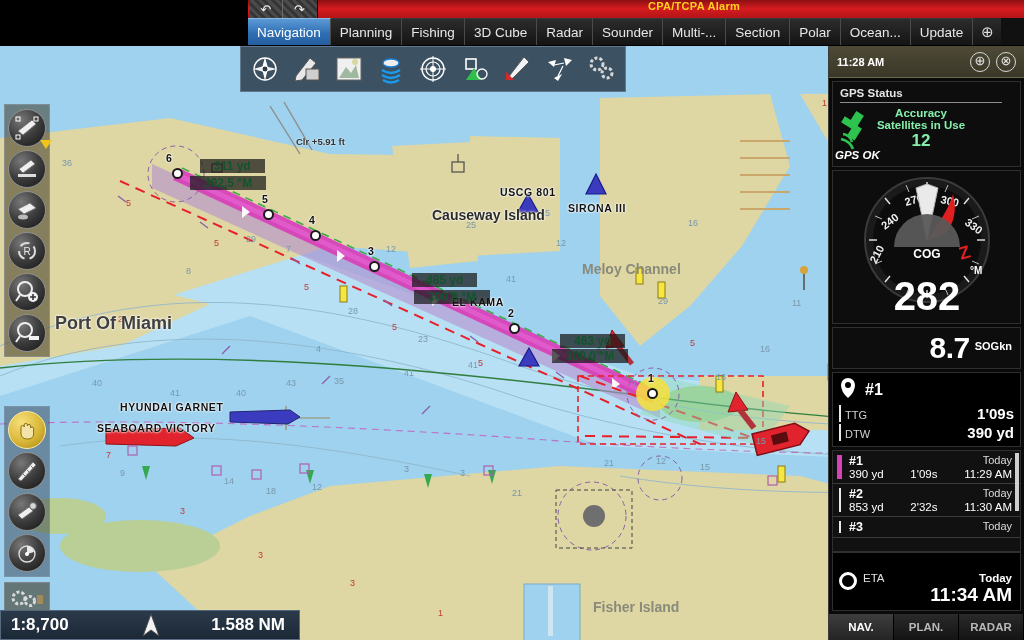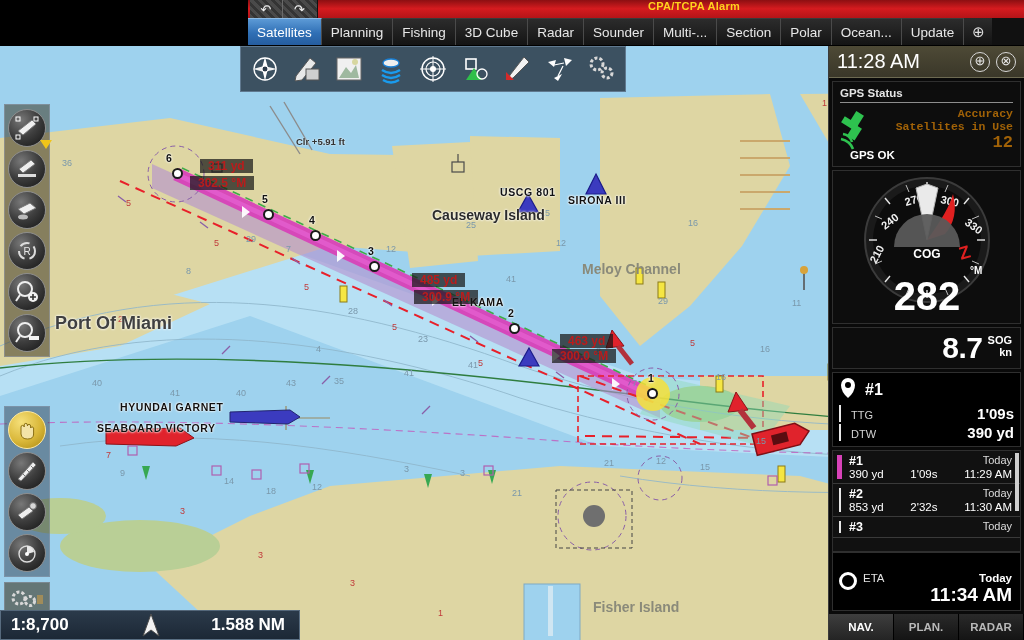--- a/index.html
+++ b/index.html
@@ -82,47 +82,47 @@
   .sb-scale { padding-left:10px; width:120px; }
   .sb-arrow { width:60px; display:flex; justify-content:center; }
   .sb-dist { flex:1; text-align:right; padding-right:14px; }
 
   
   .right-panel { position:absolute; top:46px; right:0; width:196px; height:594px;
     background:#0a0a0a; z-index:35; display:flex; flex-direction:column;
     border-left:1px solid #3b3b3b; }
   .rp-head { height:32px; background:linear-gradient(180deg,#4e4a36 0%,#3a3729 100%);
     display:flex; align-items:center; padding:0 8px; border-bottom:1px solid #6d6a52; }
-  .rp-time { color:#fff; font-size:20px; font-weight:normal; flex:1; }
+  .rp-time { color:#fff; font-size:11px; font-weight:bold; flex:1; }
   .rp-icobtn { width:20px; height:20px; border-radius:50%; border:1.6px solid #d8d8d8;
     color:#e8e8e8; font-size:13px; line-height:16px; text-align:center; margin-left:6px; cursor:pointer; }
 
   .card { background:#0d0d0d; border:1px solid #2f2f2f; margin:3px 3px 0 3px; }
-  .gps-card { padding:5px 7px 7px 7px; position:relative; height:86px; }
+  .gps-card { padding:5px 18px 7px 7px; position:relative; height:86px; }
   .gps-title { color:#e4e4e4; font-size:11.5px; font-weight:bold; }
   .gps-rule { height:1px; background:#8d8d8d; margin:3px 0 4px 0; }
-  .gps-row { text-align:right; color:#a16207;font-family:Liberation Mono, monospace; }
+  .gps-row { text-align:center; color:#86efac; }
   .gps-lbl { font-size:11.5px; font-weight:bold; }
   .gps-val { font-size:17px; font-weight:bold; }
   .gps-val small { font-size:12px; }
-  .gps-ok { position:absolute; left:17px; bottom:5px; color:#fff; font-size:11.5px; font-weight:bold; }
+  .gps-ok { position:absolute; left:2px; bottom:5px; color:#fff; font-size:11.5px; font-weight:bold;font-style:italic; }
   .sat-ico { position:absolute; left:6px; top:26px; }
 
   .cog-card { height:154px; position:relative; display:flex; align-items:center; justify-content:center; }
   .sog-card, .dpt-card { height:42px; display:flex; align-items:center; justify-content:flex-end;
     padding-right:8px; gap:5px; }
   .big-num { color:#fff; font-size:30px; font-weight:bold; letter-spacing:-.5px; }
-  .unit-stack { display:flex; flex-direction:column; color:#fff; line-height:1.05; padding-bottom:2px; }
+  .unit-stack { display:flex; flex-direction:row; color:#fff; line-height:1.05; padding-bottom:2px; }
   .unit-top { font-size:11px; font-weight:bold; }
   .unit-bot { font-size:11px; font-weight:bold;text-align:right; }
 
   .wp-card { margin:3px 3px 0 3px; background:#000; border:1px solid #2f2f2f; padding:4px 6px 5px 6px; }
   .wp-head { display:flex; align-items:center; gap:8px; }
   .wp-id { color:#fff; font-size:16px; font-weight:bold; }
-  .wp-row { display:flex; align-items:baseline; margin-top:2px; padding-left:6px;
+  .wp-row { display:flex; align-items:baseline; margin-top:2px; 
     border-left:2px solid #e8e8e8;gap:7px; }
   .wp-lbl { color:#d2d2d2; font-size:11px; flex:1; padding-left:4px; }
   .wp-val { color:#fff; font-size:15px; font-weight:bold; }
 
   .wp-list { margin:3px 3px 0 3px; background:#111; border:1px solid #2f2f2f;
     flex:1; position:relative; overflow:hidden; }
   .wl-item { padding:3px 8px 3px 6px; border-bottom:1px solid #3a3a3a; position:relative; cursor:pointer; }
   .wl-bar { position:absolute; left:4px; top:4px; bottom:4px; width:5px; background:#d742b8; }
   .wl-bar.plain { background:#e8e8e8; width:2px; left:6px; }
   .wl-l1 { display:flex; justify-content:space-between; padding-left:10px; }
@@ -147,21 +147,21 @@
     background:linear-gradient(180deg,#2a2a2a,#141414); color:#b9b9b9;
     font-size:11.5px; font-weight:bold; border-right:1px solid #000; cursor:pointer; }
   .rp-tab.active { background:linear-gradient(180deg,#3e3e3e,#242424); color:#fff; }
 
   
   .mlbl { position:absolute; font-weight:bold; white-space:nowrap; pointer-events:none; }
   .lbl-place { color:#404040; font-size:18px; text-shadow:0 0 3px #fff,0 0 2px #fff; }
   .lbl-place-lg { color:#2b2b2b; font-size:14px; text-shadow:0 0 3px #fff,0 0 2px #fff; }
   .lbl-ais { color:#101010; font-size:10.5px; letter-spacing:.6px;
     text-shadow:0 0 3px #fff,0 0 2px #fff,0 0 1px #fff; }
-  .lbl-route { color:#b91c1c; font-size:12px; background:rgba(24,24,24,.72); padding:0 8px; }
+  .lbl-route { color:#14532d; font-size:12px; background:rgba(24,24,24,.72); padding:0 14px; }
   .lbl-clr { color:#333; font-size:9.5px; text-shadow:0 0 2px #fff; }
   .wp-dot { position:absolute; width:11px; height:11px; border-radius:50%;
     background:#fff; border:2px solid #1b1b1b; }
   .wp-num { position:absolute; color:#111; font-size:10.5px; font-weight:bold;
     text-shadow:0 0 3px #fff,0 0 2px #fff; }
 </style>
 </head>
 <body>
 
 <div id="app">
@@ -449,21 +449,21 @@
     </div>
 
     <div class="mlbl lbl-place" style="left:55px;top:267px">Port Of Miami</div>
     <div class="mlbl lbl-place-lg" style="left:432px;top:161px">Causeway Island</div>
     <div class="mlbl lbl-place-lg" style="left:582px;top:215px;color:#8a8a7a;text-shadow:none">Meloy Channel</div>
     <div class="mlbl lbl-place-lg" style="left:593px;top:553px;color:#8a8a7a;text-shadow:none">Fisher Island</div>
 
     <div class="mlbl lbl-ais" style="left:120px;top:355px">HYUNDAI GARNET</div>
     <div class="mlbl lbl-ais" style="left:97px;top:376px">SEABOARD VICTORY</div>
     <div class="mlbl lbl-ais" style="left:500px;top:140px">USCG 801</div>
-    <div class="mlbl lbl-ais" style="left:568px;top:148px">SIRONA III</div>
+    <div class="mlbl lbl-ais" style="left:568px;top:156px">SIRONA III</div>
     <div class="mlbl lbl-ais" style="left:452px;top:250px">EL KAMA</div>
 
     <div class="mlbl lbl-route" style="left:200px;top:113px">311 yd</div>
     <div class="mlbl lbl-route" style="left:190px;top:130px">302.5 °M</div>
     <div class="mlbl lbl-route" style="left:412px;top:227px">485 yd</div>
     <div class="mlbl lbl-route" style="left:414px;top:244px">300.9 °M</div>
     <div class="mlbl lbl-route" style="left:560px;top:288px">463 yd</div>
     <div class="mlbl lbl-route" style="left:552px;top:303px">300.0 °M</div>
     <div class="mlbl lbl-clr" style="left:296px;top:90px">Clr +5.91 ft</div>
 
@@ -579,21 +579,21 @@
           <i></i>
         </span>
     </div>
 
     <div class="undoredo">
       <span class="ur-btn">↶</span>
       <span class="ur-btn">↷</span>
     </div>
 
     <div class="tabbar">
-      <div class="tab active">Satellites</div>
+      <div class="tab active">Navigation</div>
       <div class="tab">Planning</div>
       <div class="tab">Fishing</div>
       <div class="tab">3D Cube</div>
       <div class="tab">Radar</div>
       <div class="tab">Sounder</div>
       <div class="tab">Multi-...</div>
       <div class="tab">Section</div>
       <div class="tab">Polar</div>
       <div class="tab">Ocean...</div>
       <div class="tab">Update</div>

